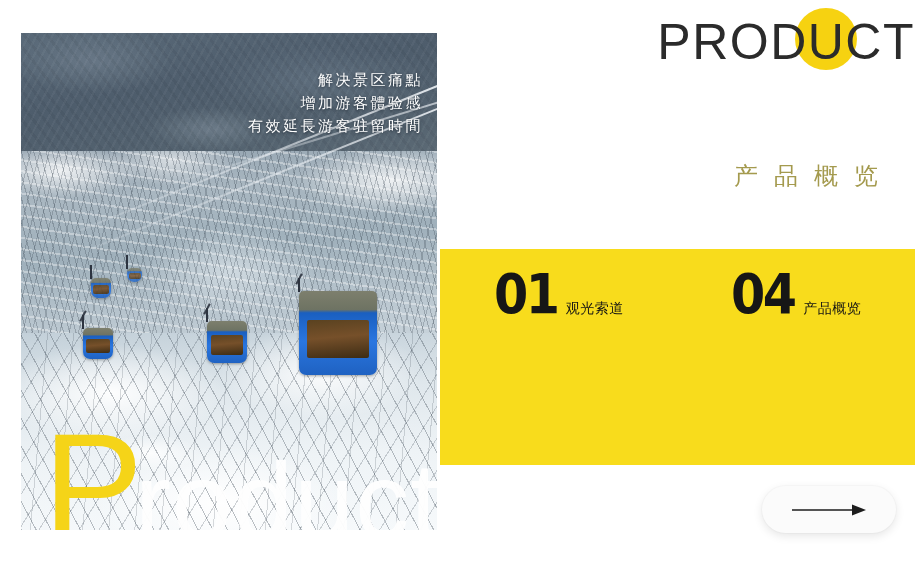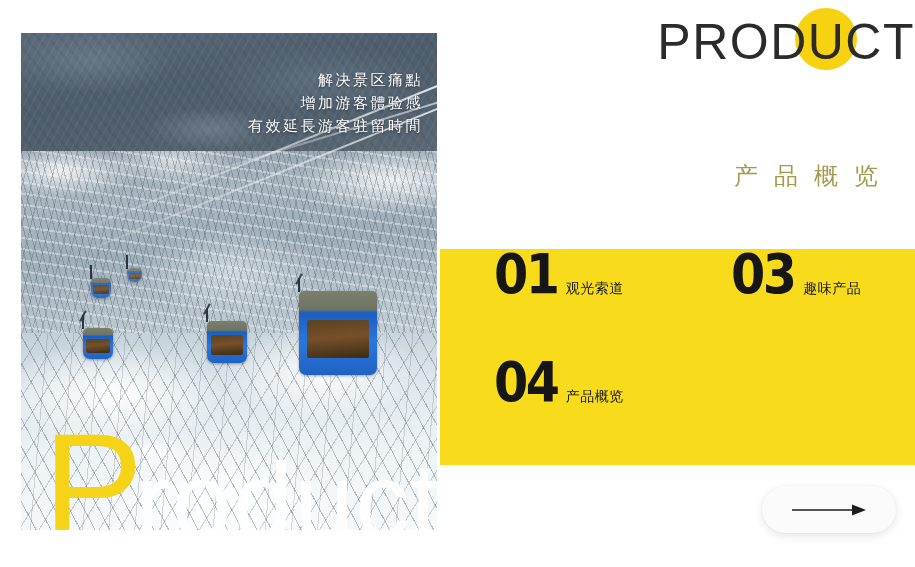--- a/index.html
+++ b/index.html
@@ -226,21 +226,21 @@
     position: absolute;
     left: 0; top: 0;
     width: 475px; height: 216px;
     display: grid;
     grid-template-columns: 1fr 1fr;
     grid-template-rows: 1fr 1fr;
   }
   .item {
     position: relative;
     display: flex;
-    align-items: flex-start;
+    align-items: center;
     justify-content: center;
     padding-bottom: 18px;
   }
   .item .num-wrap {
     display: flex;
     align-items: flex-end;
     gap: 0px;
   }
   .item .num {
     font-family: "DejaVu Sans", "Liberation Sans", sans-serif;
@@ -340,26 +340,20 @@
     <div class="items-grid">
 
       <div class="item">
         <div class="num-wrap">
           <span class="num">01</span>
           <span class="lbl">观光索道</span>
         </div>
       </div>
 
 
-      <div class="item">
-        <div class="num-wrap">
-          <span class="num">03</span>
-          <span class="lbl">趣味产品</span>
-        </div>
-      </div>
 
       <div class="item">
         <div class="num-wrap">
           <span class="num">04</span>
           <span class="lbl">产品概览</span>
         </div>
       </div>
 
     </div>
   </div>

